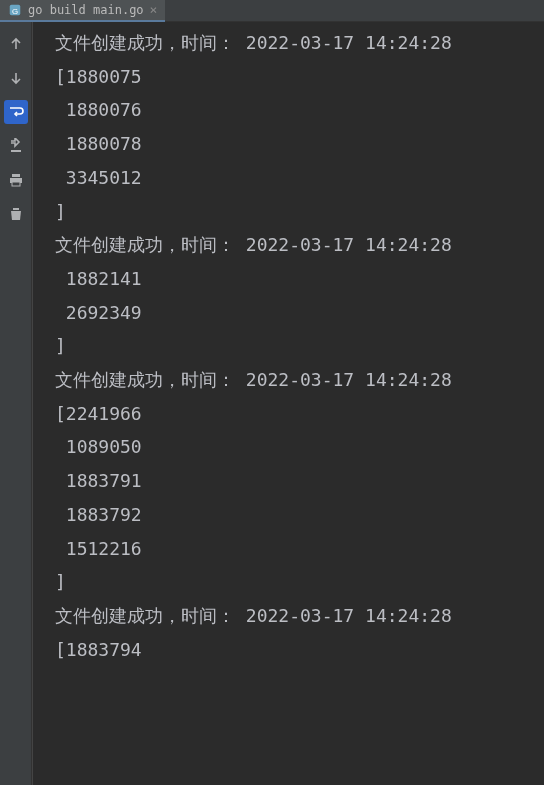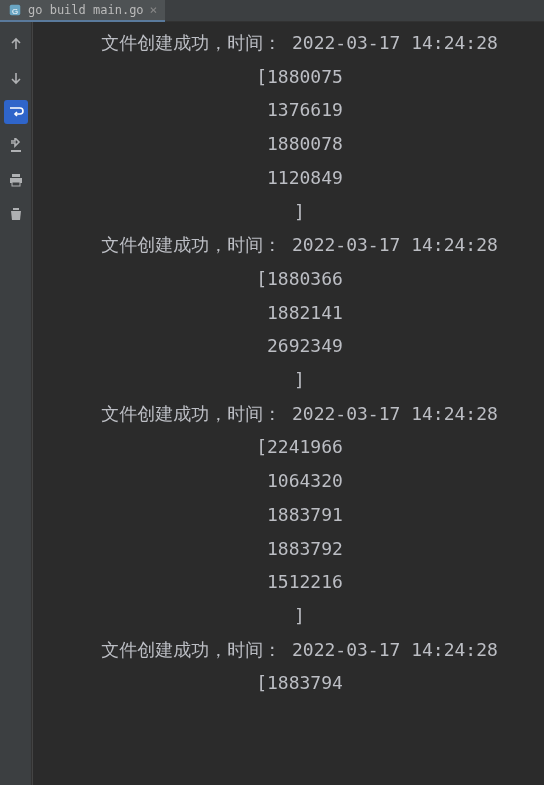--- a/index.html
+++ b/index.html
@@ -37,21 +37,20 @@
       justify-content: center;
     }
     .tab-close {
       color: #888;
       font-size: 13px;
       line-height: 1;
     }
     .main-area {
       display: flex;
       height: calc(100% - 22px);
-      text-align: center;
     }
     .gutter {
       width: 32px;
       background: #3c3f41;
       display: flex;
       flex-direction: column;
       align-items: center;
       padding-top: 10px;
       gap: 10px;
       border-right: 1px solid #323232;
@@ -135,32 +134,31 @@
       <svg viewBox="0 0 16 16" fill="currentColor">
           <rect x="5" y="2" width="6" height="2"></rect>
           <path d="M3 5h10l-1 9H4z"></path>
         </svg>
     </div>
   </div>
 
   <div class="console">
     <div class="console-line">文件创建成功，时间： 2022-03-17 14:24:28</div>
     <div class="console-line">[1880075</div>
-    <div class="console-line"> 1376619</div>
+    <div class="console-line"> 1880076</div>
     <div class="console-line"> 1880078</div>
-    <div class="console-line"> 1120849</div>
+    <div class="console-line"> 3345012</div>
     <div class="console-line">]</div>
     <div class="console-line">文件创建成功，时间： 2022-03-17 14:24:28</div>
-    <div class="console-line">[1880366</div>
     <div class="console-line"> 1882141</div>
     <div class="console-line"> 2692349</div>
     <div class="console-line">]</div>
     <div class="console-line">文件创建成功，时间： 2022-03-17 14:24:28</div>
     <div class="console-line">[2241966</div>
-    <div class="console-line"> 1064320</div>
+    <div class="console-line"> 1089050</div>
     <div class="console-line"> 1883791</div>
     <div class="console-line"> 1883792</div>
     <div class="console-line"> 1512216</div>
     <div class="console-line">]</div>
     <div class="console-line">文件创建成功，时间： 2022-03-17 14:24:28</div>
     <div class="console-line">[1883794</div>
   </div>
 </div>
 
 </body></html>

